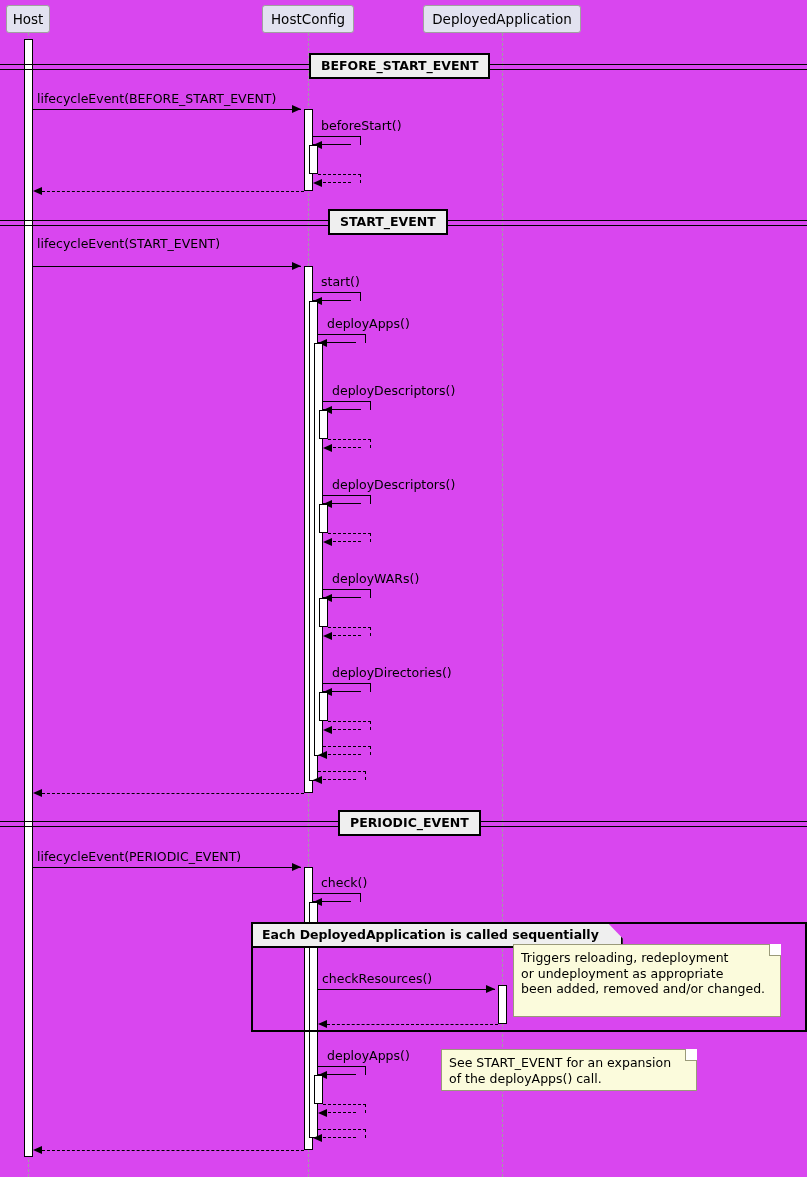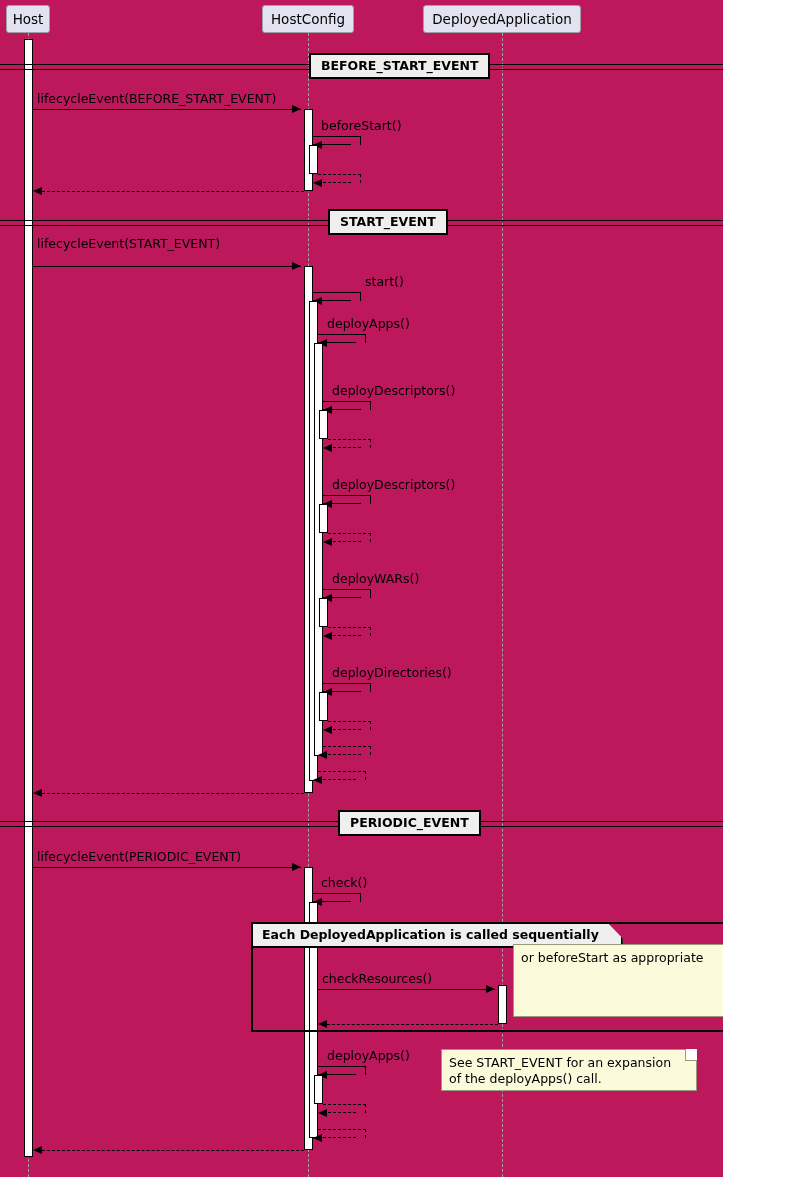--- a/index.html
+++ b/index.html
@@ -1,17 +1,17 @@
 <!DOCTYPE html>
 <html><head>
 <meta charset="utf-8">
 <style>
   html,body{margin:0;padding:0;background:#ffffff;}
   body{font-family:"DejaVu Sans","Liberation Sans",sans-serif;}
-  #diagram{position:relative;width:723px;height:1177px;background:#be185d;overflow:hidden;}
+  #diagram{position:relative;width:807px;height:1177px;background:#d946ef;overflow:hidden;}
 
   
   .participant{
     position:absolute;box-sizing:border-box;
     background:#E2E2F0;border:1px solid #A0A0A0;border-radius:3px;
     display:flex;align-items:center;justify-content:center;
     font-size:13.5px;color:#000;white-space:nowrap;
   }
 
   
@@ -147,21 +147,21 @@
     <div class="rule"></div>
     <div class="dlabel" style="left:328px;">START_EVENT</div>
   </div>
 
   <div class="msglabel" style="left:37px;top:236px;">lifecycleEvent(START_EVENT)</div>
   <div class="msgline" style="left:33px;top:266px;width:268px;"></div>
   <div class="arrowR" style="left:292px;top:261.5px;"></div>
 
   <div class="activation" style="left:304px;top:266px;width:9px;height:527px;"></div>
 
-  <div class="msglabel" style="left:321px;top:274px;margin-left:44px;">start()</div>
+  <div class="msglabel" style="left:321px;top:274px;">start()</div>
   <div class="selfmsg" style="left:313px;top:292px;width:48px;height:9px;">
     <div class="top" style="width:48px;"></div>
     <div class="right" style="left:47px;"></div>
     <div class="bot" style="width:38px;"></div>
   </div>
   <div class="arrowL" style="left:313px;top:296.5px;"></div>
 
   <div class="activation" style="left:309px;top:301px;width:9px;height:480px;"></div>
 
   <div class="msglabel" style="left:327px;top:316px;">deployApps()</div>
@@ -282,21 +282,23 @@
   <div class="msgline" style="left:318px;top:989px;width:177px;"></div>
   <div class="arrowR" style="left:486px;top:984.5px;"></div>
 
   <div class="activation" style="left:498px;top:985px;width:9px;height:39px;"></div>
 
   <div class="msgline dotted" style="left:327px;top:1024px;width:171px;"></div>
   <div class="arrowL" style="left:318px;top:1019.5px;"></div>
 
   <div class="note" style="left:513px;top:944px;width:268px;height:73px;">
     <span class="fold"></span>
-    <span class="nline">or beforeStart as appropriate</span>
+    <span class="nline">Triggers reloading, redeployment</span>
+    <span class="nline">or undeployment as appropriate</span>
+    <span class="nline">been added, removed and/or changed.</span>
   </div>
 
   <div class="msglabel" style="left:327px;top:1048px;">deployApps()</div>
   <div class="selfmsg" style="left:318px;top:1066px;width:48px;height:9px;">
     <div class="top" style="width:48px;"></div>
     <div class="right" style="left:47px;"></div>
     <div class="bot" style="width:38px;"></div>
   </div>
   <div class="arrowL" style="left:318px;top:1070.5px;"></div>
 

